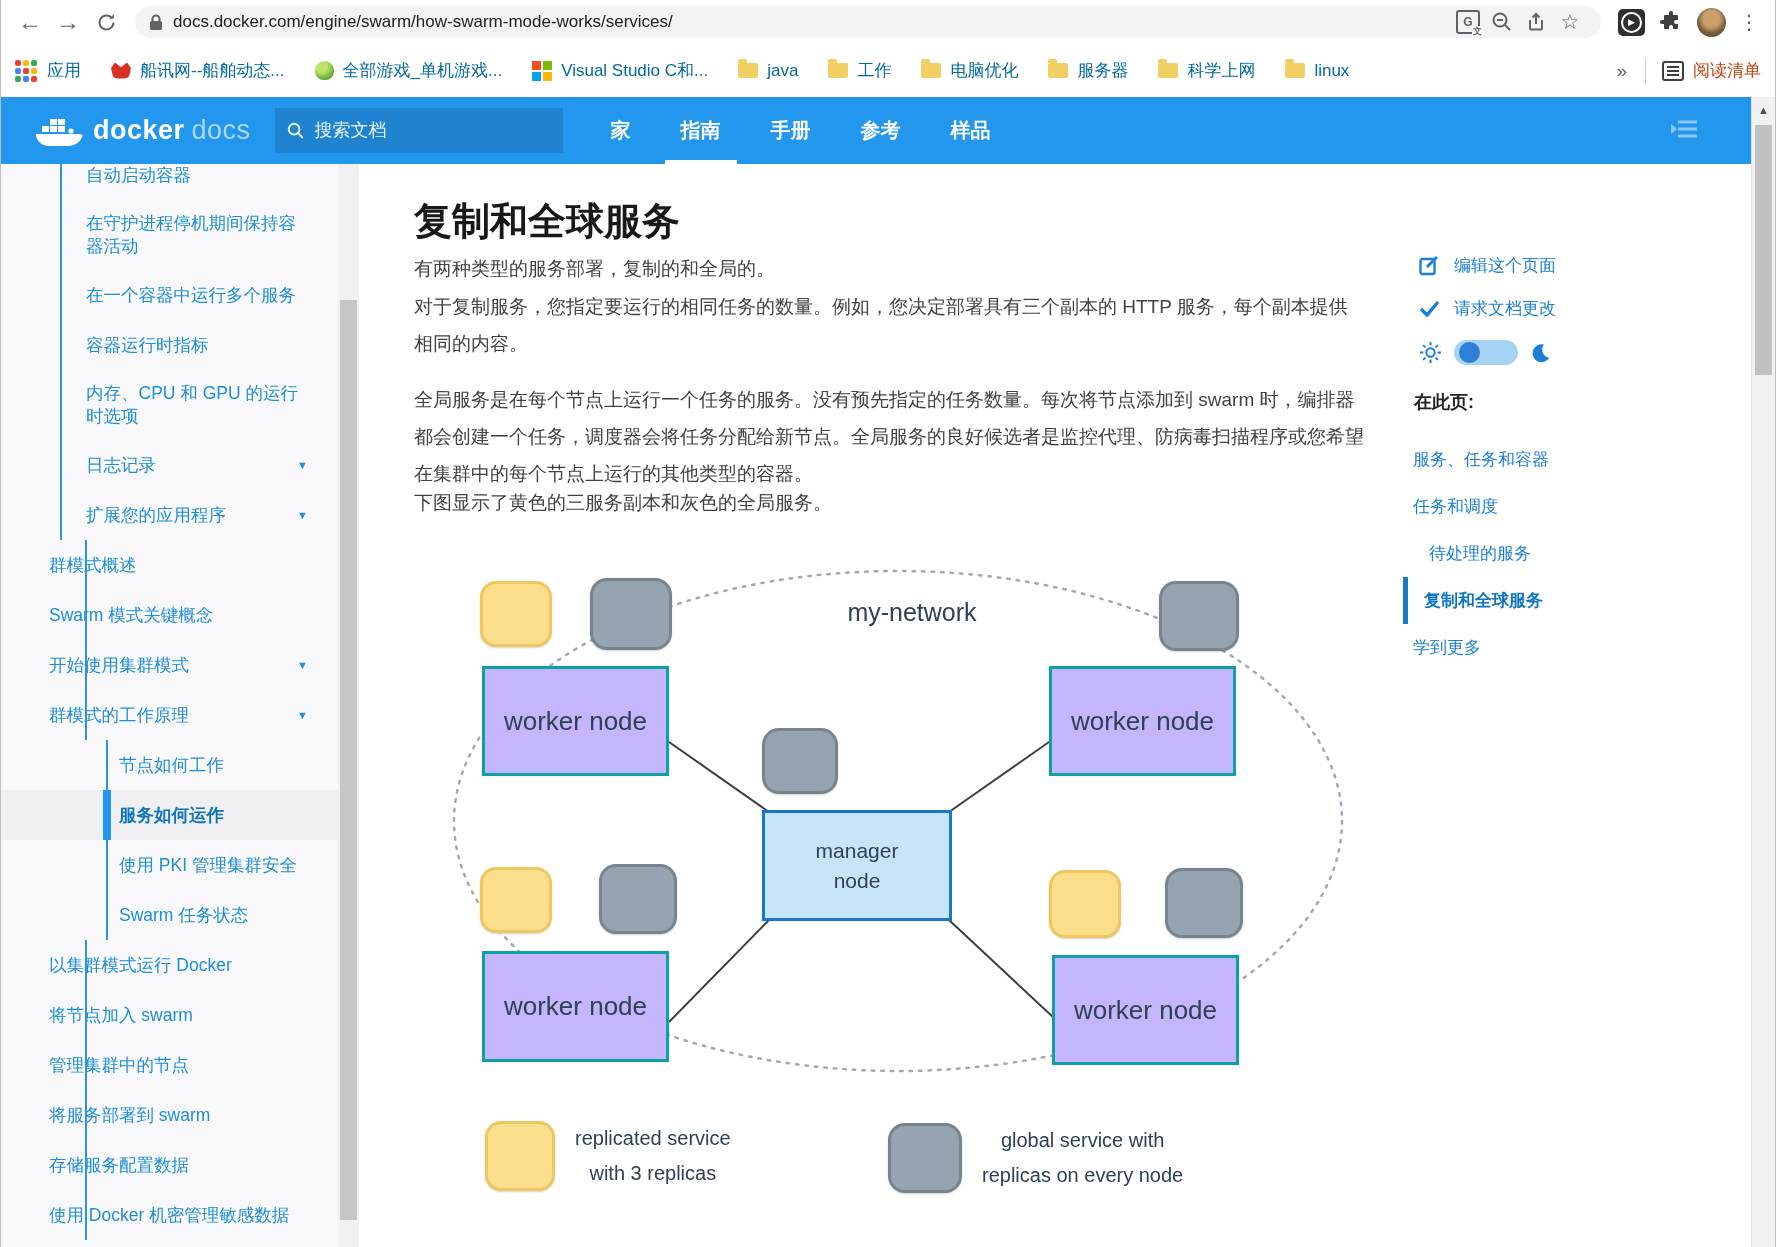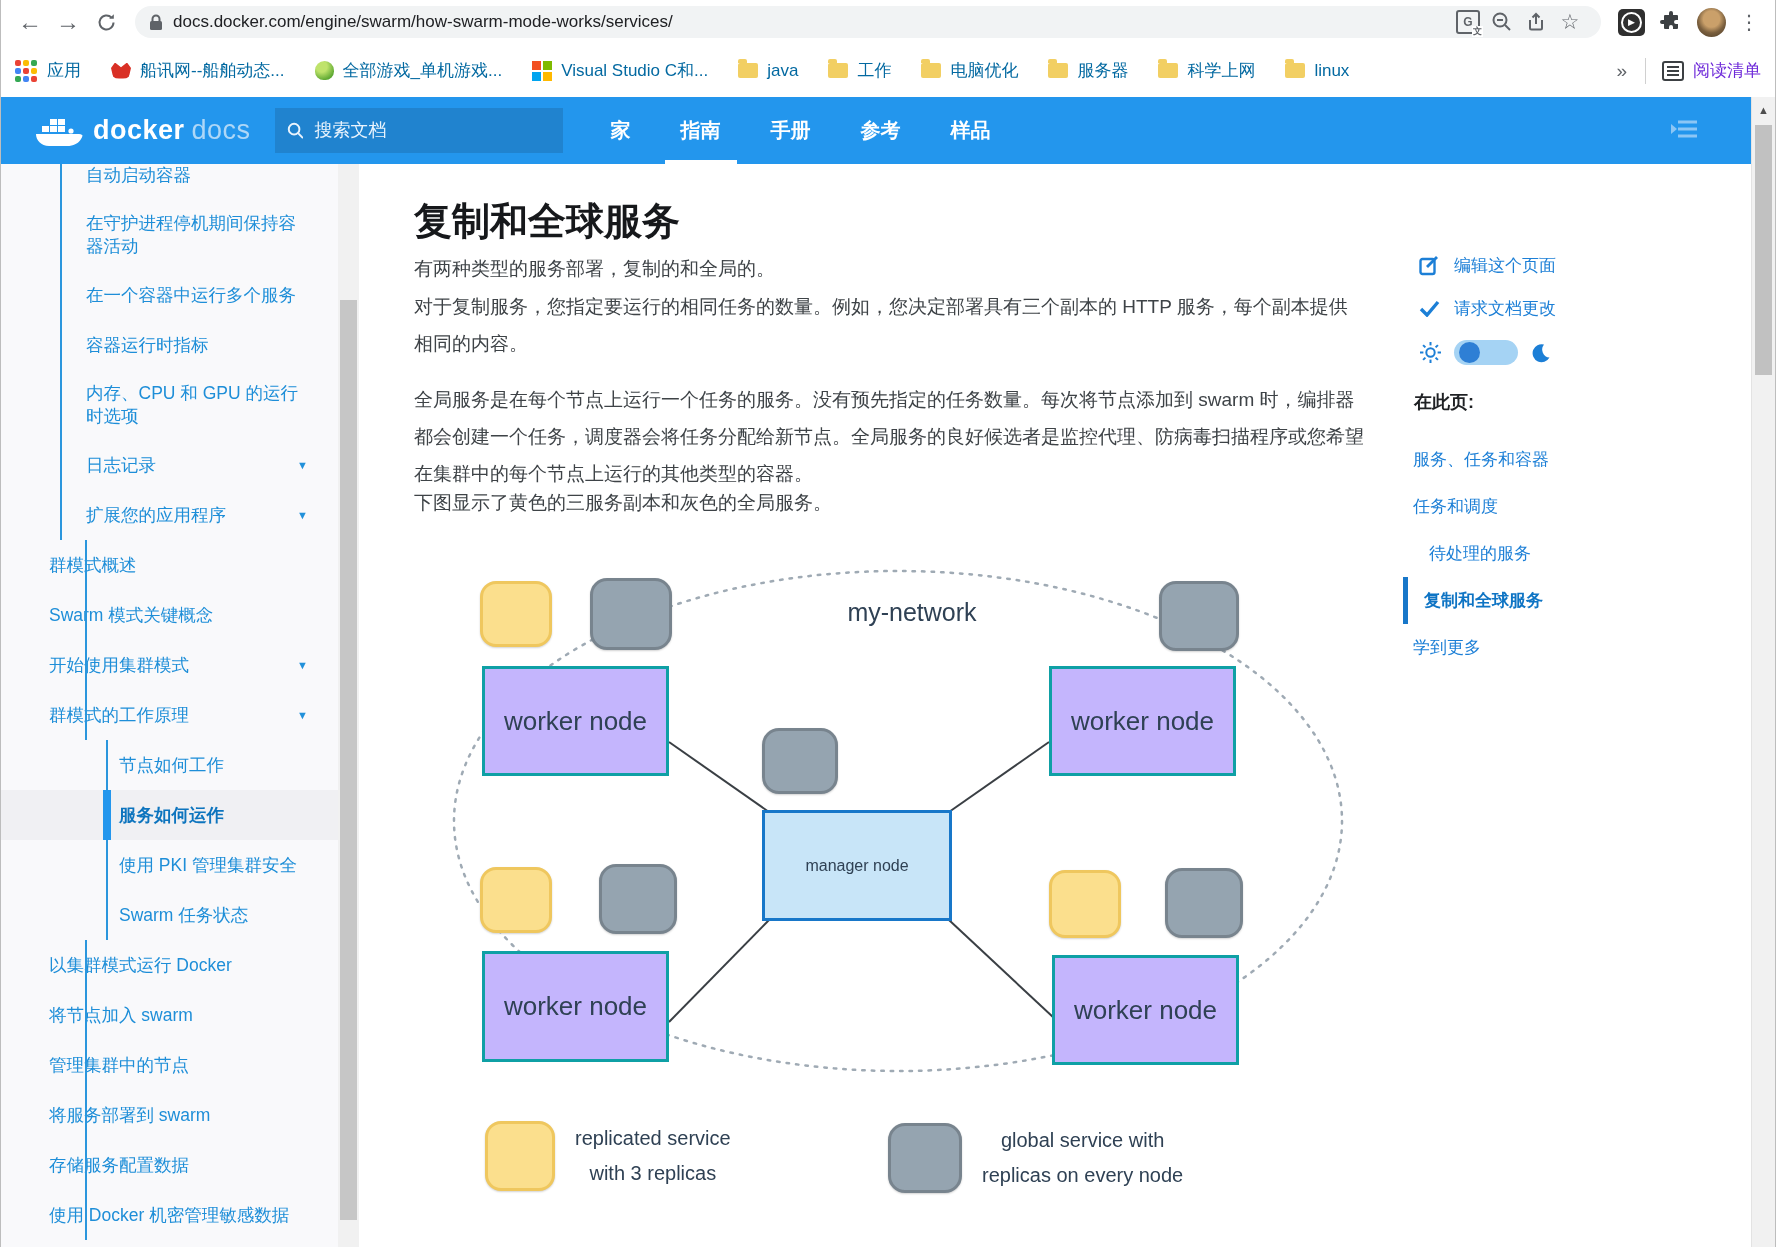--- a/index.html
+++ b/index.html
@@ -36,21 +36,21 @@
   .folder{width:20px;height:15px;background:#f2cf63;border-radius:2px;position:relative;}
   .folder::before{content:"";position:absolute;top:-4px;left:0;width:9px;height:4px;background:#f2cf63;border-radius:2px 2px 0 0;}
   .ship-badge{width:20px;height:16px;background:#d93025;border-radius:3px 3px 8px 8px;clip-path:polygon(0 35%,20% 0,50% 30%,80% 0,100% 35%,88% 100%,12% 100%);}
   .game-badge{width:19px;height:19px;background:radial-gradient(circle at 35% 30%,#bfe36b 0 30%,#5da832 75%);border-radius:50% 50% 45% 45%;}
   .msflag{display:grid;grid-template-columns:9px 9px;grid-gap:2px;}
   .msflag i{width:9px;height:9px;}
   .bm-right{margin-left:auto;display:flex;align-items:center;}
   .chev{font-size:19px;color:#5f6368;margin-right:18px;}
   .vdiv{width:1px;height:26px;background:#d0d0d0;margin-right:16px;}
   .readlist-ic{margin-right:9px;display:flex;}
-  .readlist-label{font-size:17px;color:#6d28d9;}
+  .readlist-label{font-size:17px;color:#c2410c;}
   
   .site-header{position:absolute;top:97px;left:0;right:23px;height:67px;background:#2396ED;
                display:flex;align-items:center;padding:0 0 0 34px;}
   .brand{display:flex;align-items:center;flex:0 0 auto;}
   .brand-text{font-size:27px;font-weight:bold;color:#fff;margin-left:10px;letter-spacing:.5px;}
   .brand-text .docs{color:#aed7f7;font-weight:normal;margin-left:7px;}
   .search-box{margin-left:24px;width:264px;height:45px;background:#2083cf;display:flex;align-items:center;padding:0 12px;flex:0 0 auto;}
   .search-box input{background:transparent;border:none;outline:none;color:#fff;font-size:18px;width:100%;
                     font-family:inherit;margin-left:9px;}
   .search-box input::placeholder{color:#eaf4fd;opacity:1;}
@@ -84,21 +84,21 @@
   .p1{top:250px;}
   
   .diagram{position:absolute;left:441px;top:540px;width:920px;height:560px;}
   .diagram svg{position:absolute;left:0;top:0;}
   .task{position:absolute;box-sizing:border-box;box-shadow:0 1px 2px rgba(0,0,0,.18);}
   .task.yellow{background:#FBDF8D;border:3px solid #EFC75E;border-radius:16px;}
   .task.gray{background:#95A4B0;border:3px solid #78848E;border-radius:17px;}
   .nodebox{position:absolute;box-sizing:border-box;display:flex;align-items:center;justify-content:center;
            text-align:center;color:#2F4154;}
   .worker{background:#c4b5fd;border:3px solid #0FA0A5;font-size:26px;}
-  .manager{background:#C8E5F8;border:3px solid #1877C9;font-size:16px;line-height:30px;}
+  .manager{background:#C8E5F8;border:3px solid #1877C9;font-size:21px;line-height:30px;}
   .netlabel{position:absolute;left:360px;top:58px;width:220px;text-align:center;font-size:25px;color:#2F4154;}
   
   .legend-item{position:absolute;display:flex;}
   .legend-sw{box-sizing:border-box;flex:0 0 auto;}
   .legend-text{font-size:20px;line-height:35px;color:#2F4154;margin-left:20px;text-align:center;}
   
   .toc-action{position:absolute;left:1418px;display:flex;align-items:center;cursor:pointer;}
   .toc-action span{font-size:17px;color:#1C7FD6;margin-left:14px;}
   .theme-row{position:absolute;left:1418px;top:340px;display:flex;align-items:center;}
   .toggle{width:64px;height:25px;border-radius:13px;background:#A5D3F4;position:relative;margin:0 12px;cursor:pointer;}

